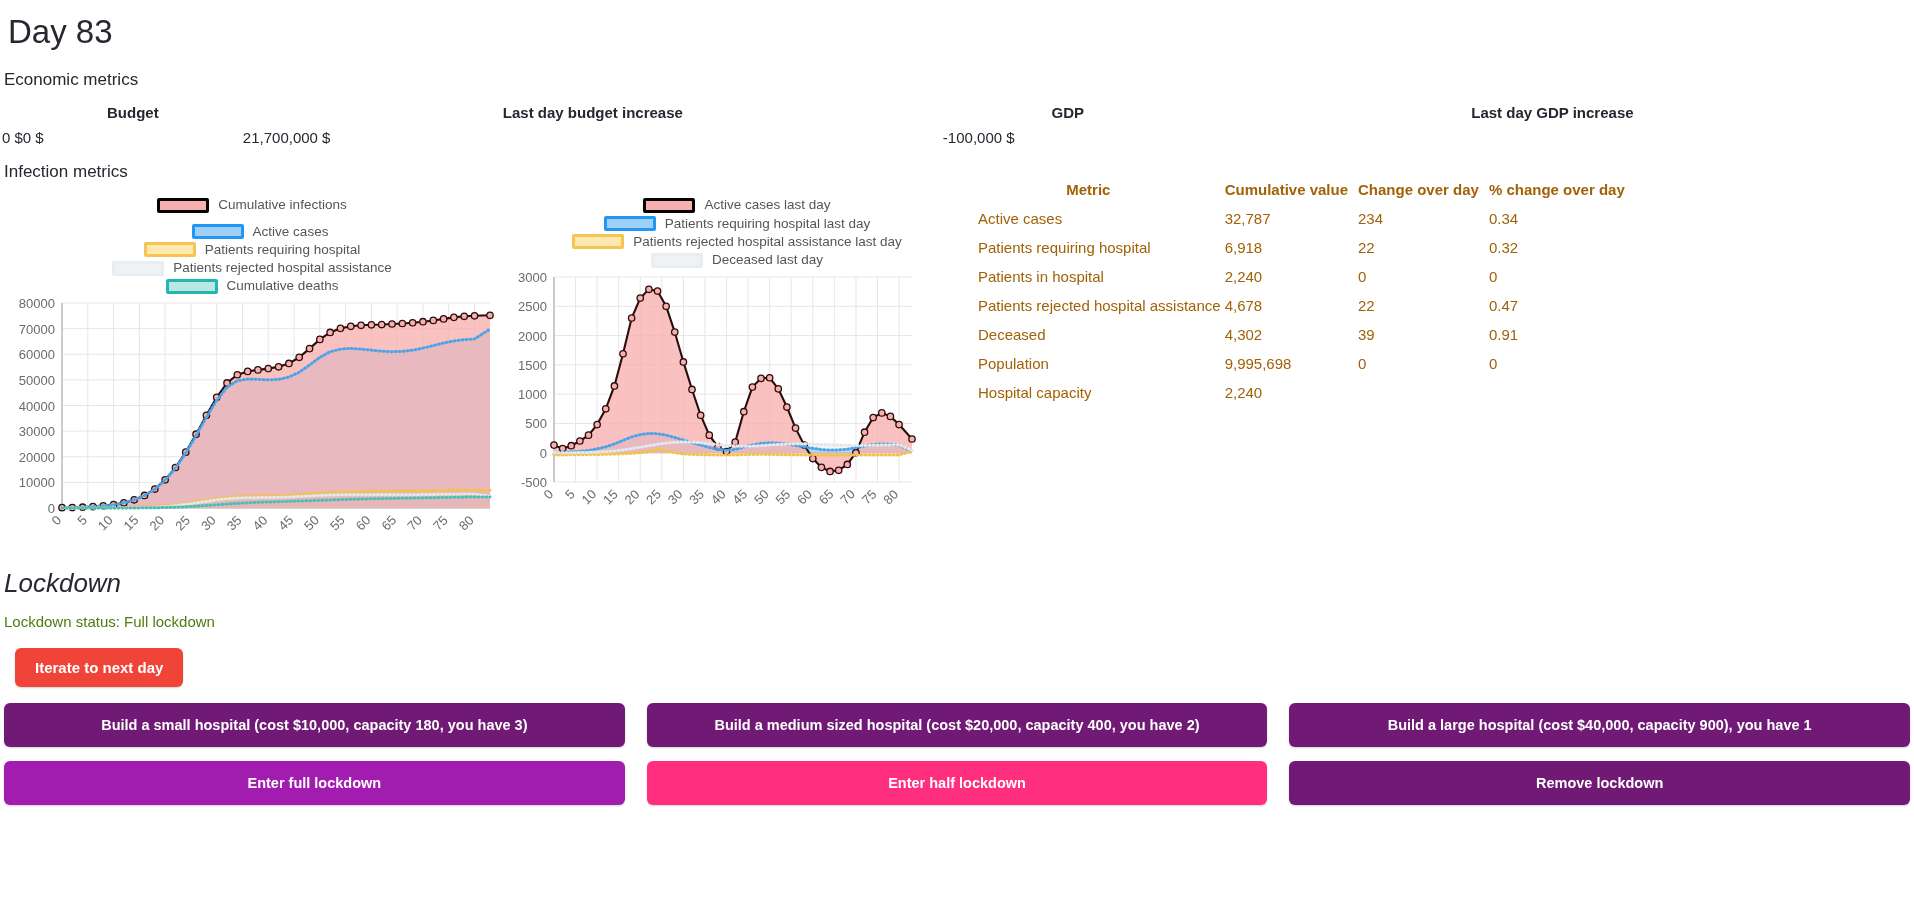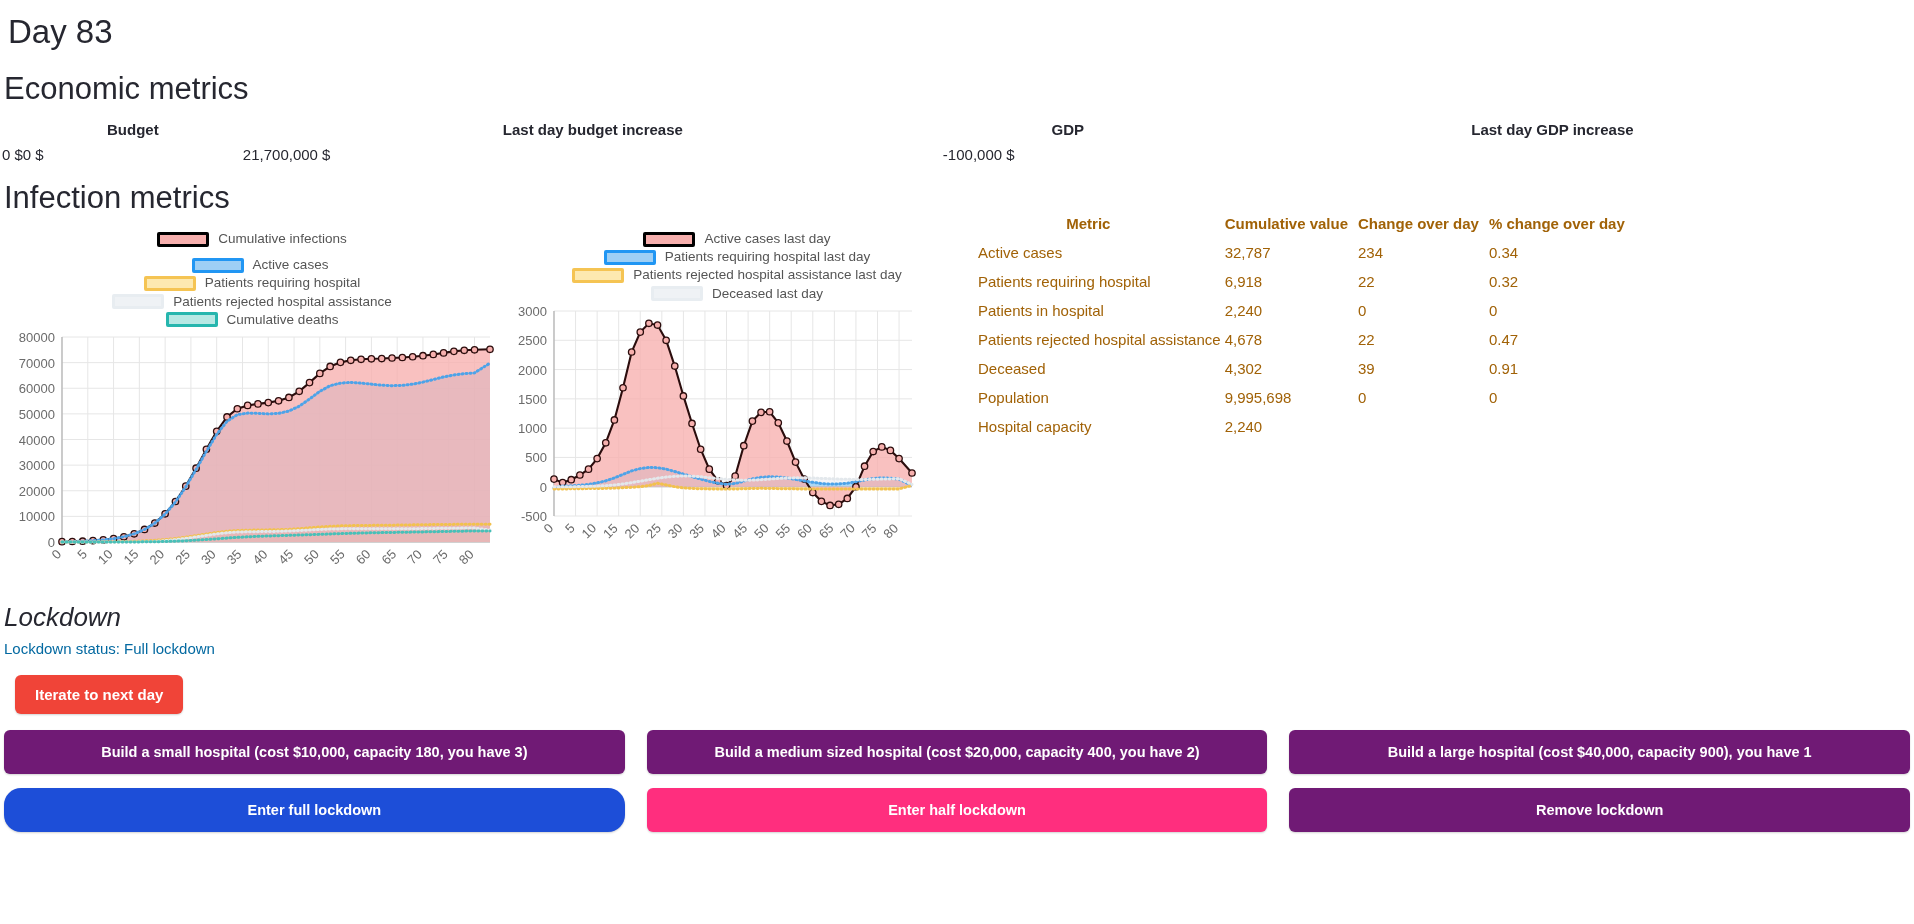--- a/index.html
+++ b/index.html
@@ -11,21 +11,21 @@
     color: #262730;
     overflow: hidden;
   }
   .page { position: relative; width: 1914px; height: 924px; padding: 0 2px; }
 
   h1.day-title {
     font-size: 33px; font-weight: 400; line-height: 1.2;
     margin: 4px; padding: 8px 0 4px 2px; color: #262730;
   }
   h2.section-title {
-    font-size: 31px; font-weight: 400; line-height: 1.2;
+    font-size: 17px; font-weight: 400; line-height: 1.2;
     margin: 0; padding: 10px 0 4px 2px; color: #262730;
   }
 
   
   .econ-table { width: 100%; border-collapse: collapse; margin-top: 6px; }
   .econ-table th {
     font-size: 15px; font-weight: bold; color: #262730;
     text-align: center; padding: 4px 0 6px 0;
   }
   .econ-table td {
@@ -58,36 +58,36 @@
   .metric-table th {
     font-weight: bold; text-align: right; padding: 3px 10px 9px 0; white-space: nowrap;
   }
   .metric-table th.m-head { text-align: center; padding-right: 26px; }
   .metric-table td { padding: 3px 10px 9px 0; white-space: nowrap; vertical-align: top; }
   .metric-table td.metric-name { padding-right: 4px; }
   .metric-table td.cum { padding-right: 60px; }
   .metric-table td.chg { padding-right: 60px; }
 
   
-  .lockdown-status { font-size: 15px; color: #0369a1; margin: 3px 0 0 2px; }
+  .lockdown-status { font-size: 15px; color: #4d7c0f; margin: 9px 0 0 2px; }
 
   .btn {
     border: none; border-radius: 6px; color: #ffffff;
     font-family: "Liberation Sans", sans-serif;
     font-weight: bold; cursor: pointer; text-align: center;
     box-shadow: 0 1px 2px rgba(0,0,0,0.18);
   }
   .btn-iterate {
     background: #f04438; font-size: 15px;
     padding: 11px 20px; margin: 18px 0 0 13px; display: inline-block;
   }
   .btn-row { display: flex; gap: 22px; padding: 0 2px; margin-top: 16px; }
   .btn-row .btn { flex: 1 1 0; font-size: 14.5px; padding: 14px 6px; }
   .btn-blue { background: #701a75; }
-  .btn-red  { background: #1d4ed8; border-radius: 17px; }
+  .btn-red  { background: #a21caf; }
   .btn-pink { background: #ff2e7e; }
   .btn-row2 { display: flex; gap: 22px; padding: 0 2px; margin-top: 14px; }
   .btn-row2 .btn { flex: 1 1 0; font-size: 14.5px; padding: 14px 6px; }
 
   
   .tick-txt { font-family: "Liberation Sans", sans-serif; font-size: 13px; fill: #6b6b6b; }
   .grid-line { stroke: #e6e6e6; stroke-width: 1; }
   .axis-line { stroke: #b0b0b0; stroke-width: 1.2; }
 </style>
 </head>

